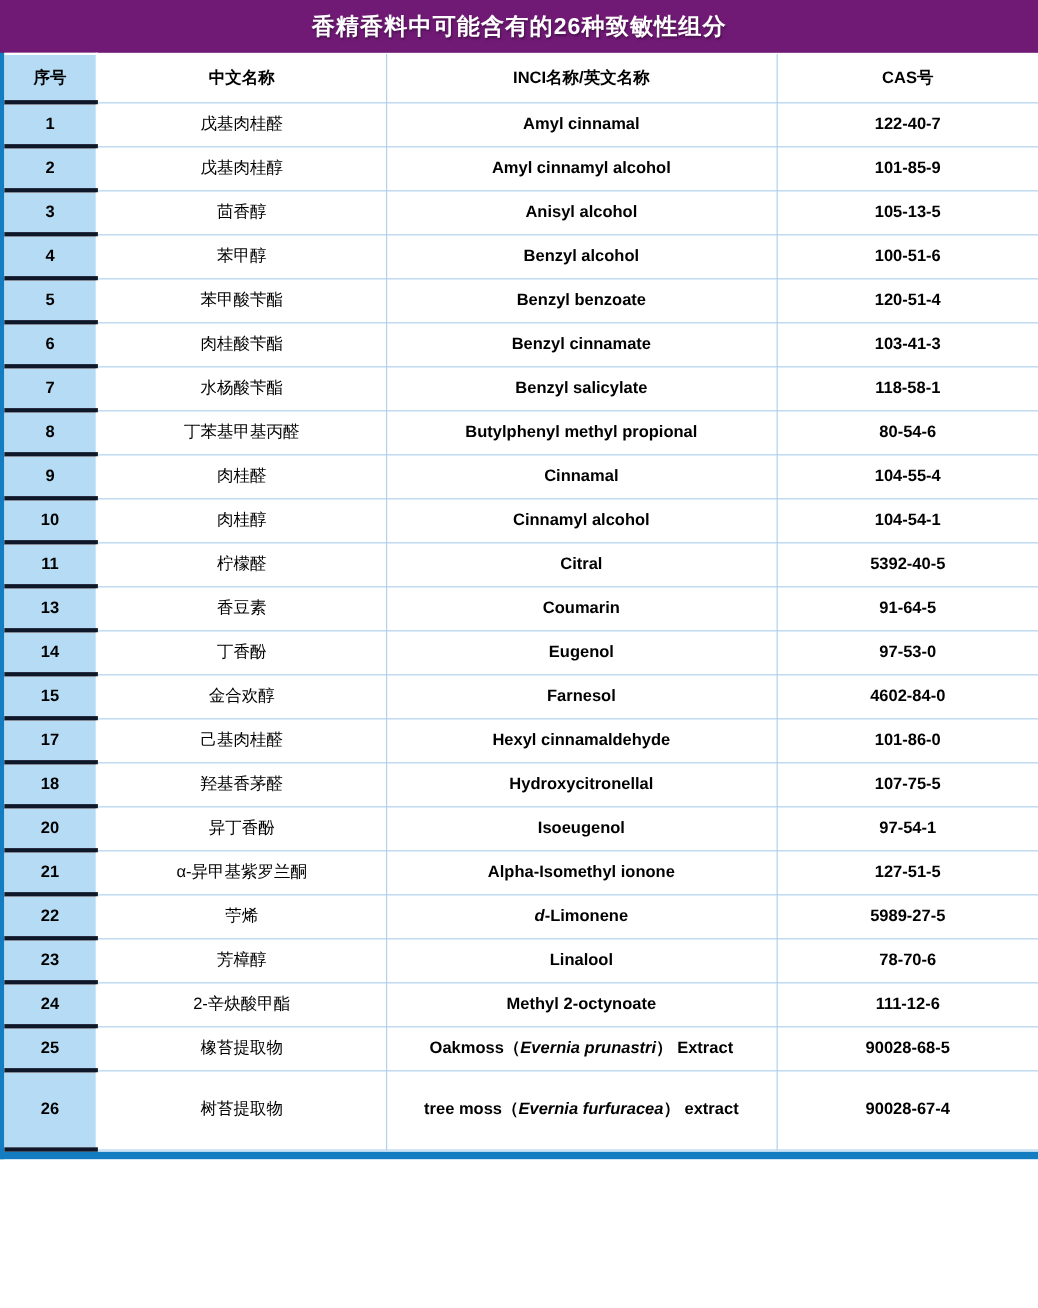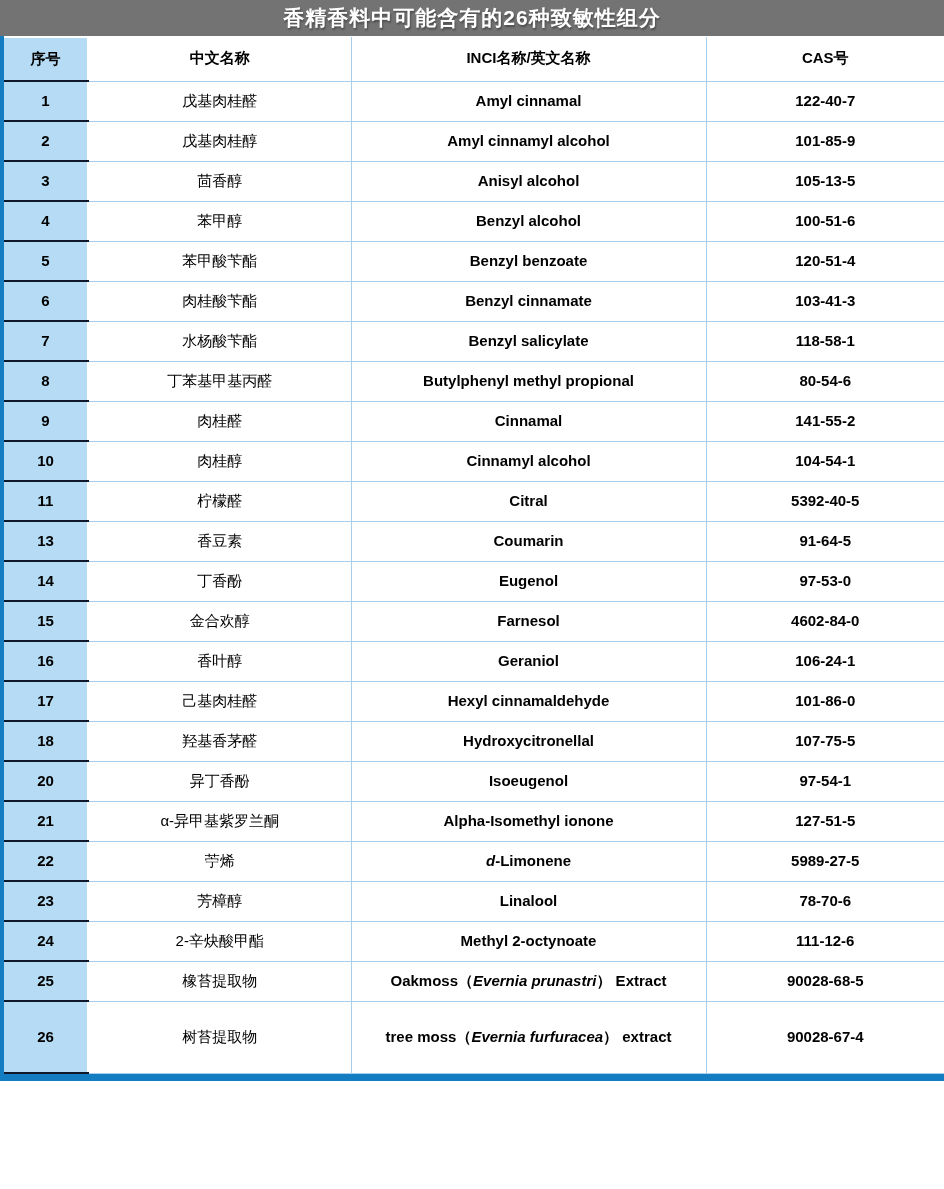--- a/index.html
+++ b/index.html
@@ -9,22 +9,22 @@
     font-family: "Liberation Sans", "DejaVu Sans", sans-serif;
   }
   .sheet {
     width: 944px;
     box-sizing: border-box;
     border-left: 4px solid #147DC2;
     border-bottom: 7px solid #147DC2;
     background: #ffffff;
   }
   .title-bar {
-    height: 36px;
-    background: #737373;
+    height: 48px;
+    background: #701a75;
     margin-left: -4px;
     display: flex;
     align-items: center;
     justify-content: center;
     color: #ffffff;
     font-size: 21px;
     font-weight: bold;
     letter-spacing: 1px;
     text-shadow: 1px 2px 2px rgba(0,0,0,0.35);
   }
@@ -45,21 +45,21 @@
     color: #000000;
     box-sizing: border-box;
     overflow: hidden;
   }
   thead th { height: 44px; font-size: 15px; font-weight: bold; border-top: none; }
   tbody td { height: 40px; font-size: 15px; font-weight: 600; line-height: 1.3; }
   tbody tr:last-child td { height: 72px; }
   .num-cell {
     background: #B5DCF4;
     border-right: 2px solid #ffffff;
-    border-bottom: 2px solid #0f172a;
+    border-bottom: 4px solid #0f172a;
     border-top: 2px solid #ffffff;
     border-left: none;
     font-weight: bold;
   }
   th:last-child, td:last-child { border-right: none; }
   td.cn-cell { font-weight: normal; }
   em.sp { font-style: italic; }
 </style>
 </head>
 <body>
@@ -128,21 +128,21 @@
         <tr>
           <td class="num-cell">8</td>
           <td class="cn-cell">丁苯基甲基丙醛</td>
           <td><span>Butylphenyl methyl propional</span></td>
           <td>80-54-6</td>
         </tr>
         <tr>
           <td class="num-cell">9</td>
           <td class="cn-cell">肉桂醛</td>
           <td><span>Cinnamal</span></td>
-          <td>141-55-2</td>
+          <td>104-55-4</td>
         </tr>
         <tr>
           <td class="num-cell">10</td>
           <td class="cn-cell">肉桂醇</td>
           <td><span>Cinnamyl alcohol</span></td>
           <td>104-54-1</td>
         </tr>
         <tr>
           <td class="num-cell">11</td>
           <td class="cn-cell">柠檬醛</td>
@@ -159,26 +159,20 @@
           <td class="num-cell">14</td>
           <td class="cn-cell">丁香酚</td>
           <td><span>Eugenol</span></td>
           <td>97-53-0</td>
         </tr>
         <tr>
           <td class="num-cell">15</td>
           <td class="cn-cell">金合欢醇</td>
           <td><span>Farnesol</span></td>
           <td>4602-84-0</td>
-        </tr>
-        <tr>
-          <td class="num-cell">16</td>
-          <td class="cn-cell">香叶醇</td>
-          <td><span>Geraniol</span></td>
-          <td>106-24-1</td>
         </tr>
         <tr>
           <td class="num-cell">17</td>
           <td class="cn-cell">己基肉桂醛</td>
           <td><span>Hexyl cinnamaldehyde</span></td>
           <td>101-86-0</td>
         </tr>
         <tr>
           <td class="num-cell">18</td>
           <td class="cn-cell">羟基香茅醛</td>

